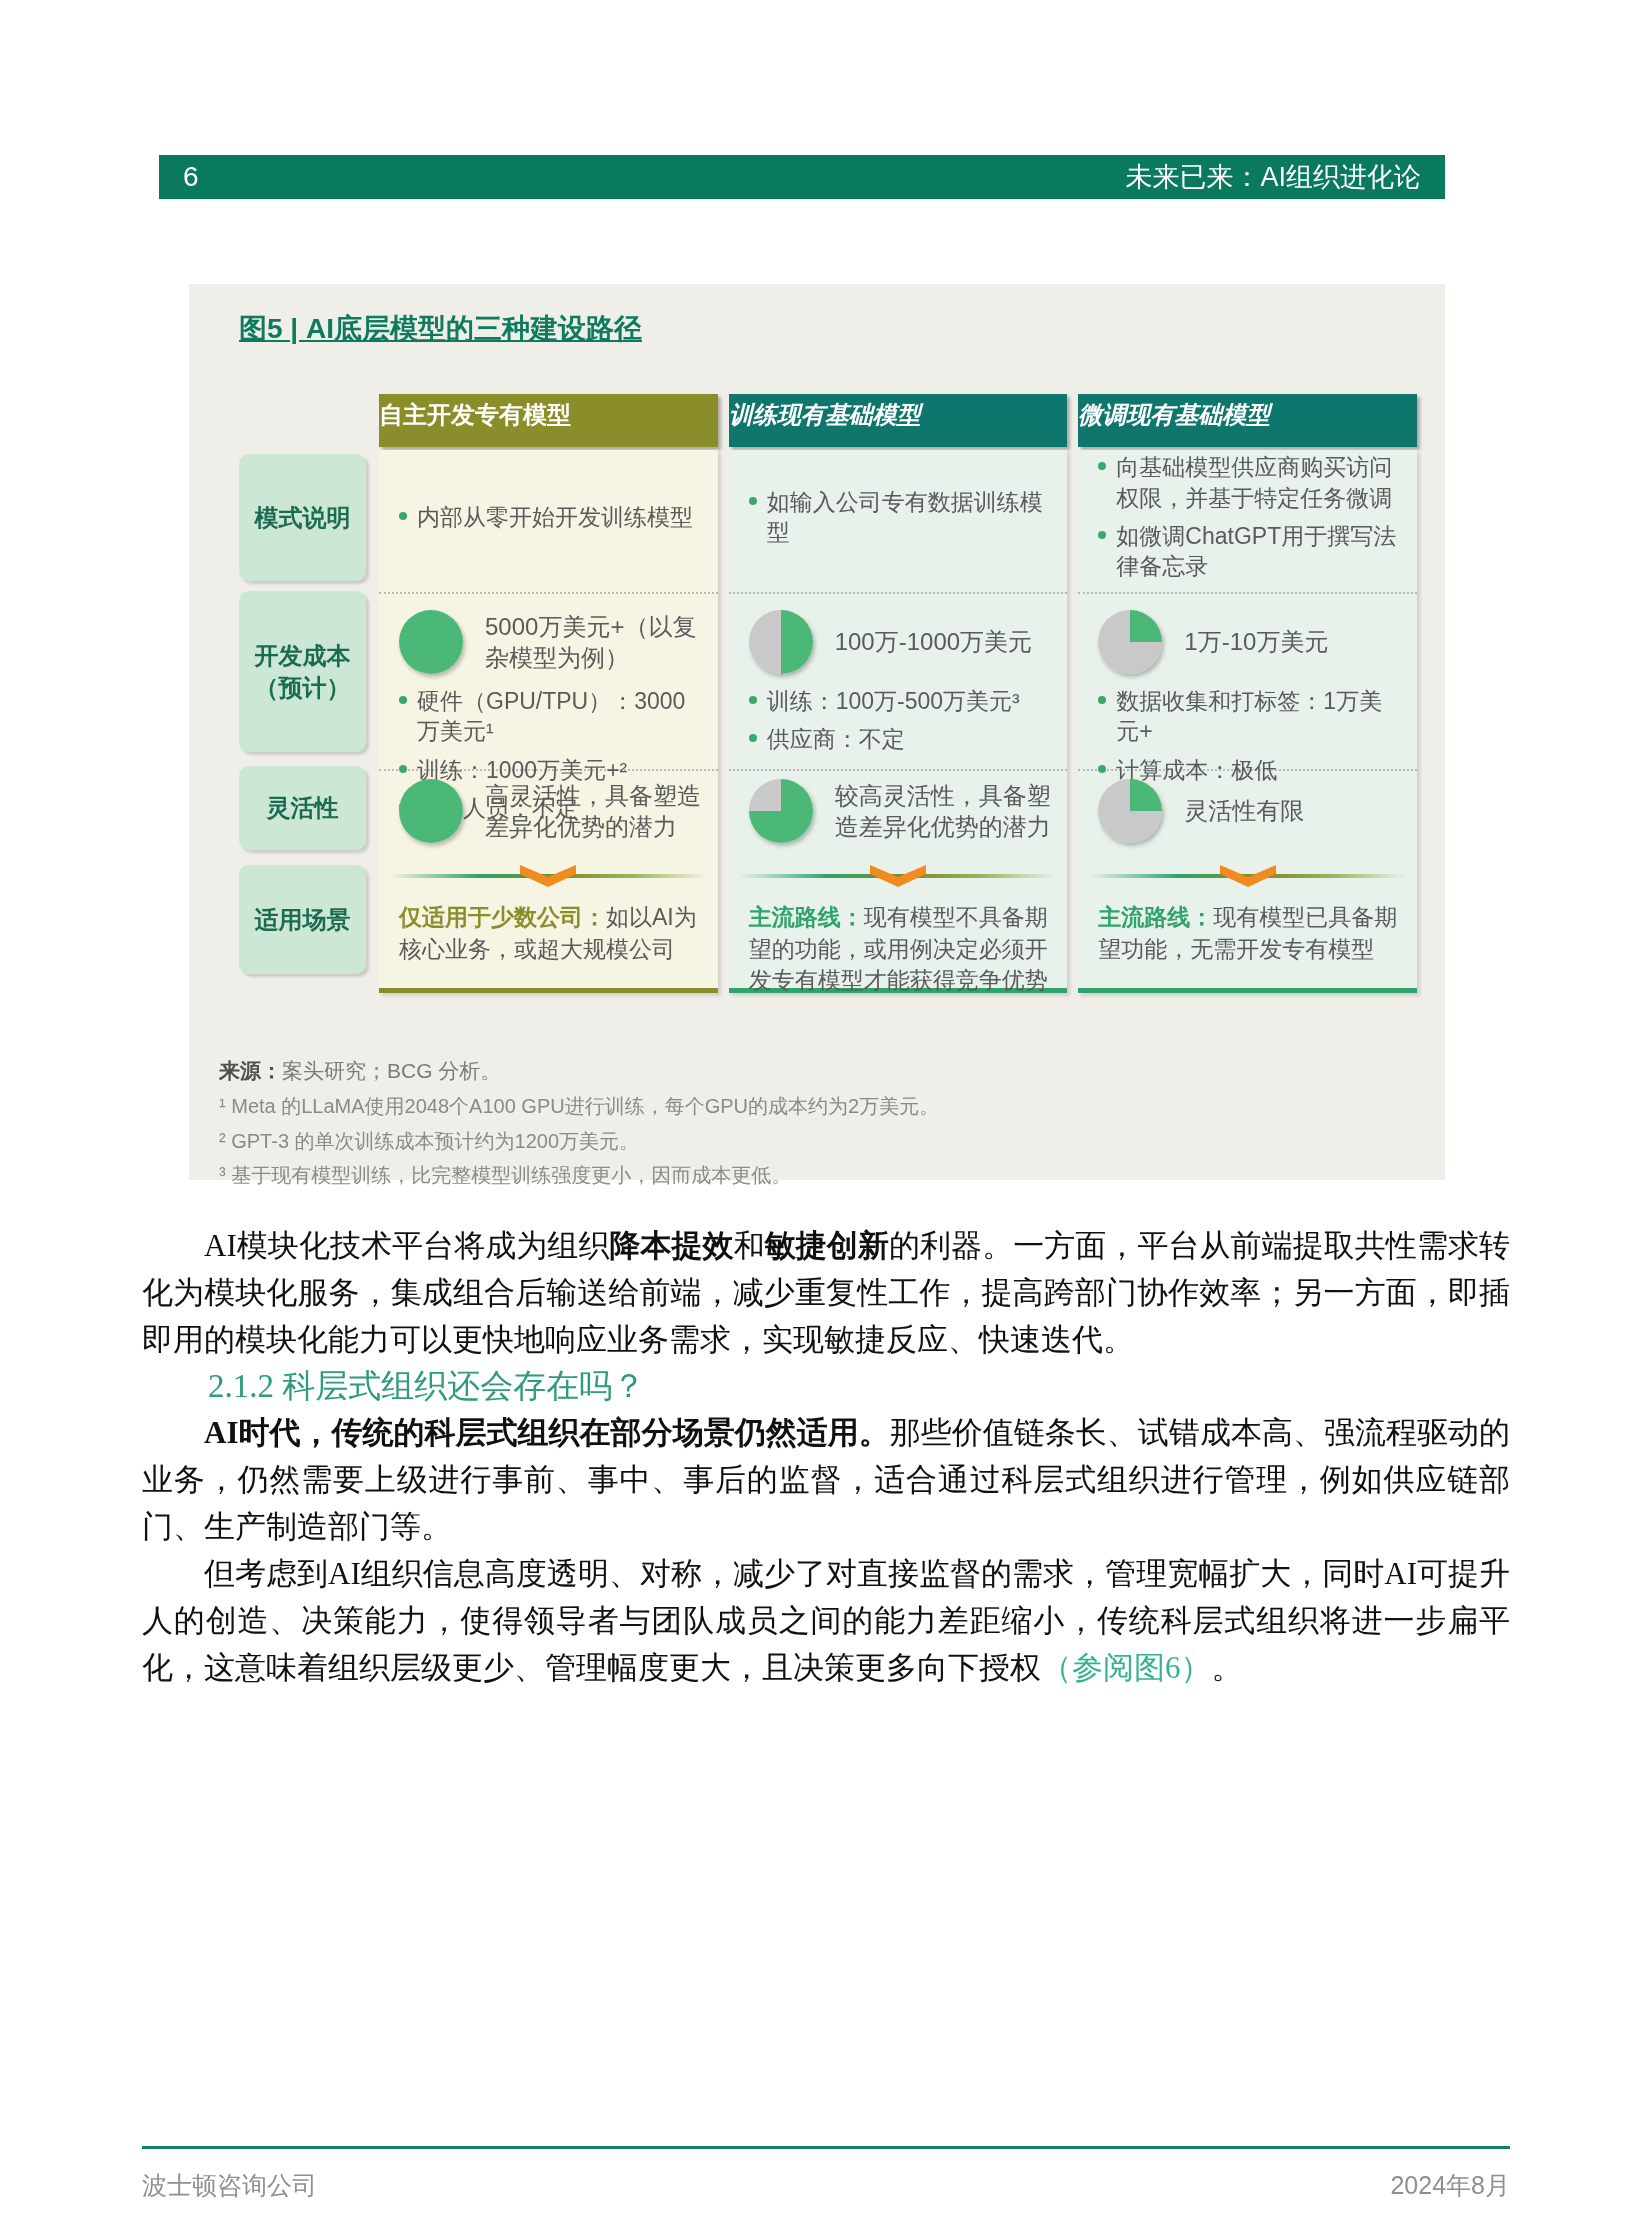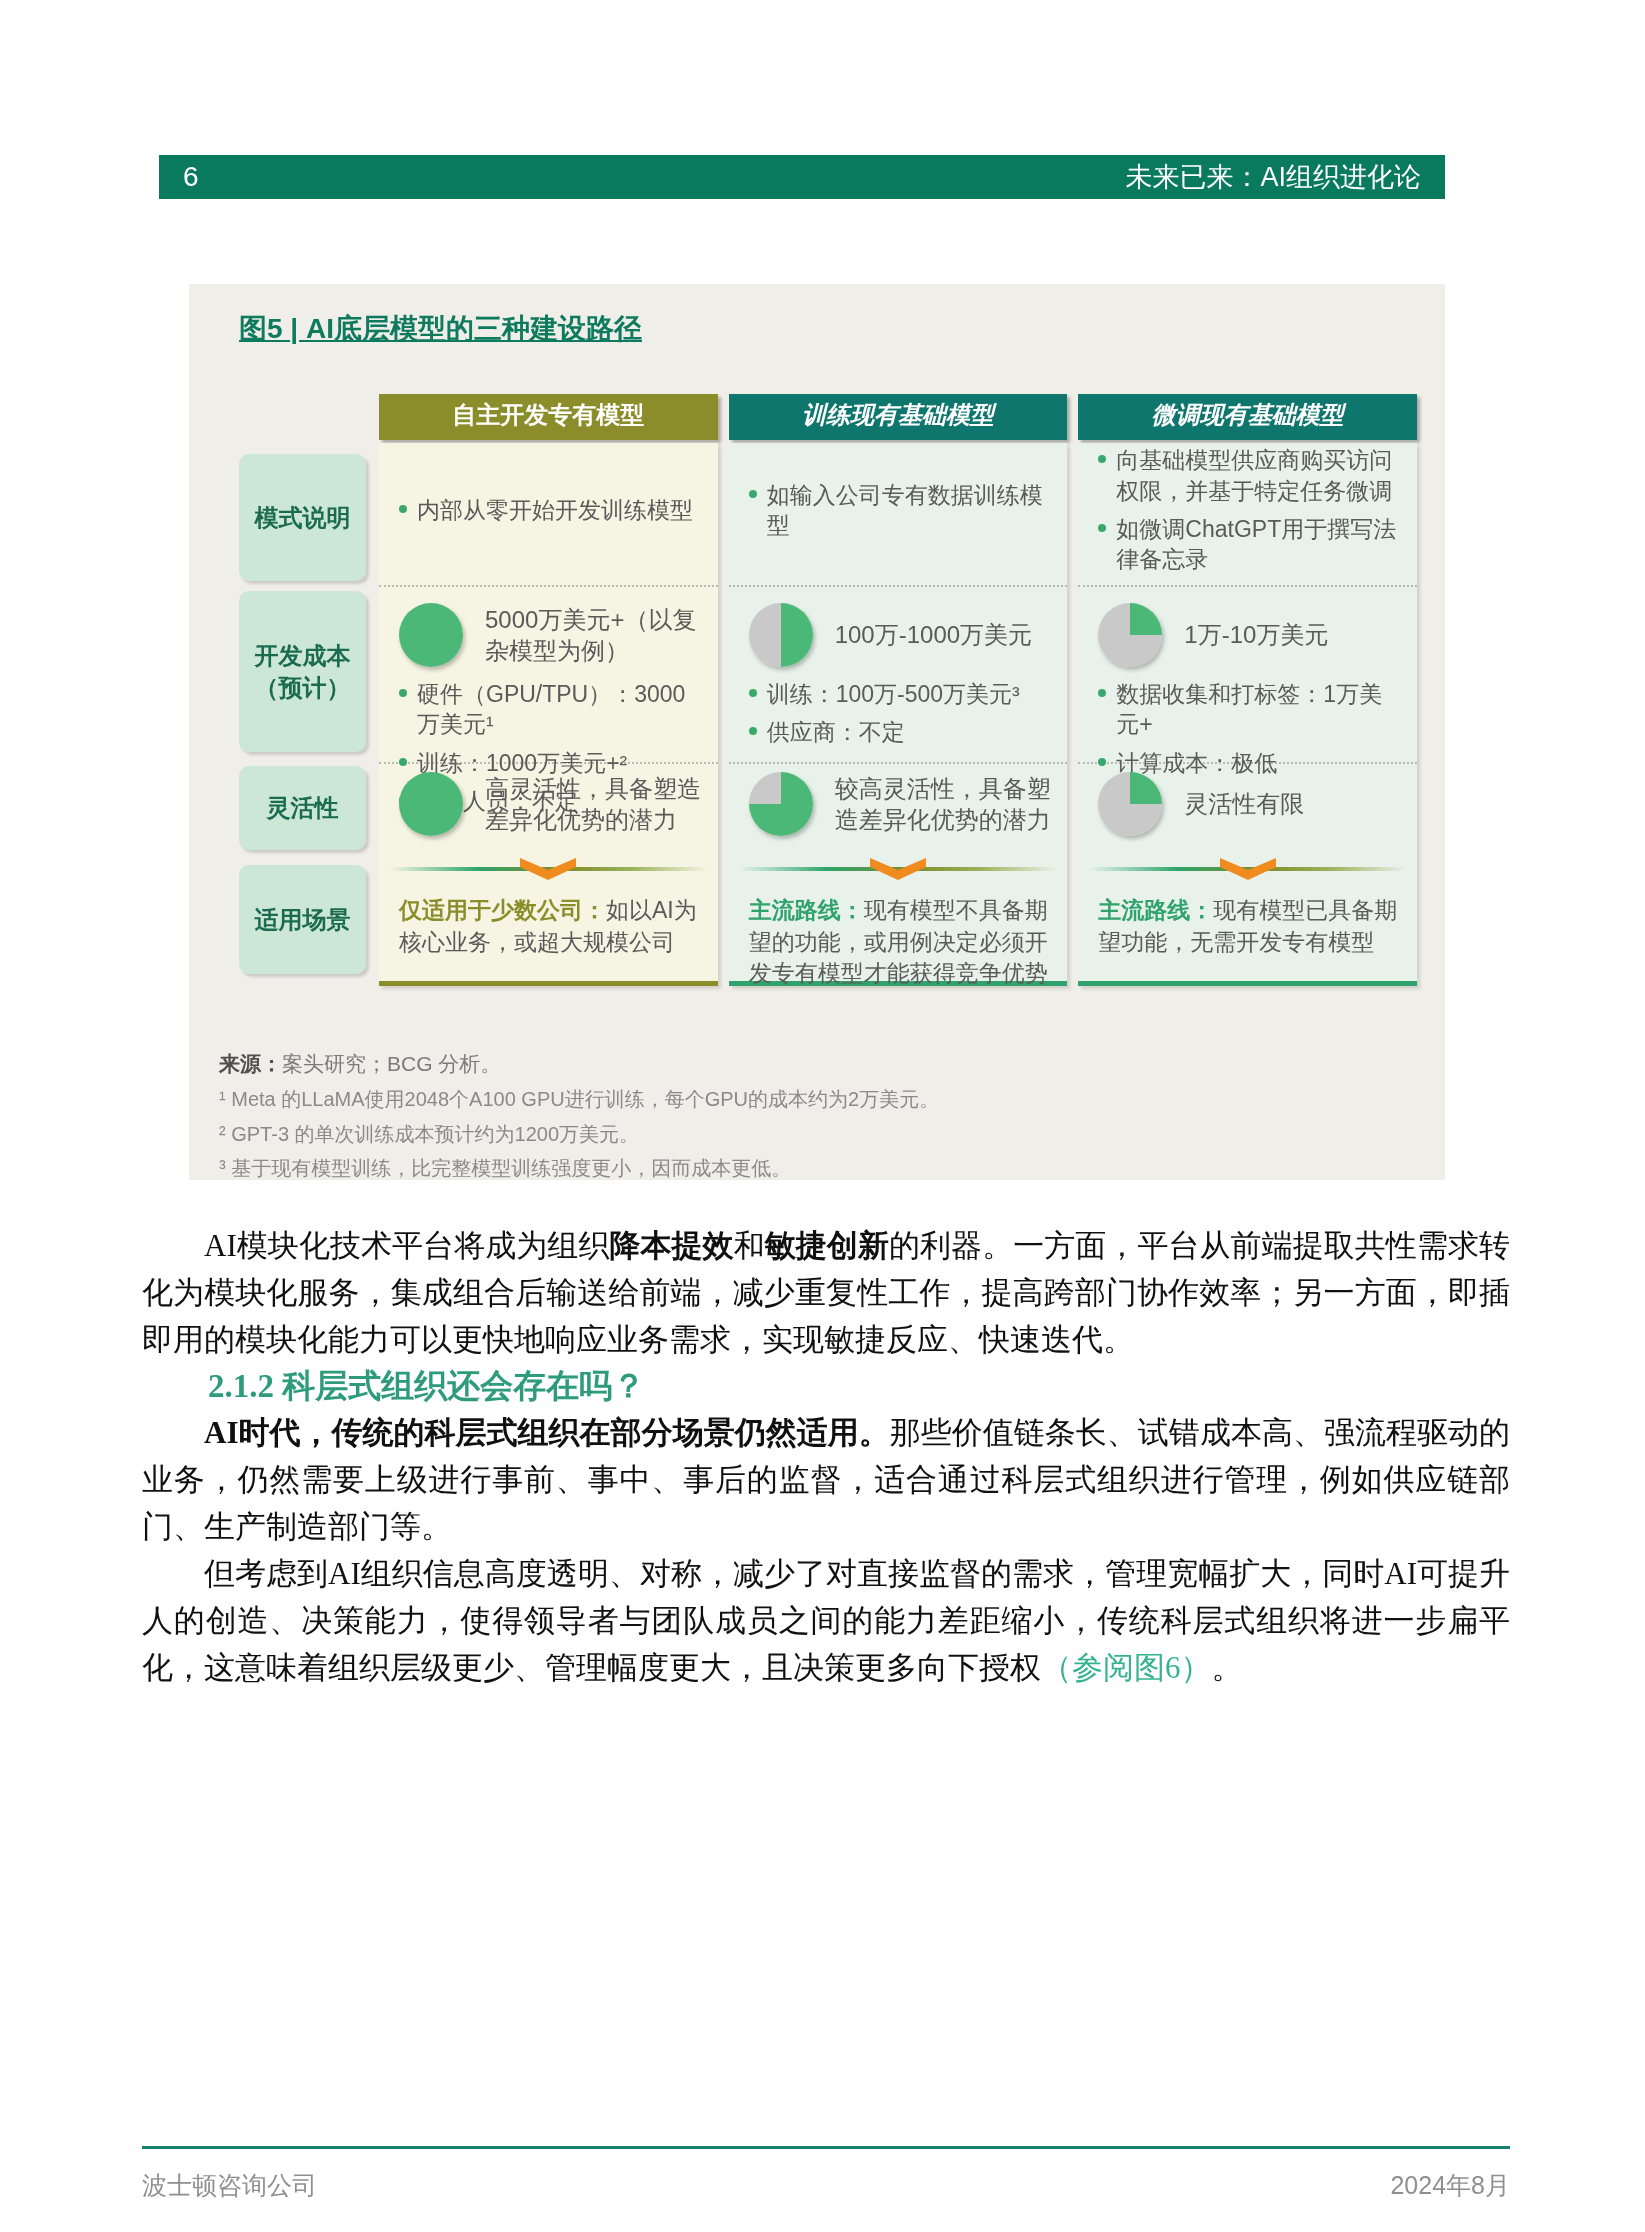--- a/index.html
+++ b/index.html
@@ -22,21 +22,21 @@
   .label-spacer{height:60px;}
   .row-label{background:#CDE7D7;border-radius:10px;box-shadow:3px 3px 3px rgba(0,0,0,.15);
              color:#1A6B50;font-weight:bold;font-size:24px;display:flex;align-items:center;
              justify-content:center;text-align:center;white-space:pre-line;line-height:1.3;}
   .lbl-0{height:127px;margin-bottom:10px;}
   .lbl-1{height:161px;margin-bottom:14px;}
   .lbl-2{height:84px;margin-bottom:15px;}
   .lbl-3{height:109px;}
 
   .data-col{flex:1;display:flex;flex-direction:column;min-width:0;}
-  .col-header{height:46px;line-height:42px;text-align:center;color:#fff;font-weight:bold;
+  .col-header{height:53px;line-height:42px;color:#fff;font-weight:bold;
               font-size:24px;box-shadow:3px 3px 3px rgba(0,0,0,.28);margin-bottom:3px;}
   .col-olive .col-header{background:#8B8D2A;}
   .col-green .col-header{background:#0f766e;font-style:italic;}
   .col-card{flex:1;display:flex;flex-direction:column;box-shadow:3px 3px 3px rgba(0,0,0,.12);}
   .col-olive .col-card{background:#F6F4E3;border-bottom:5px solid #8B8D2A;}
   .col-green .col-card{background:#E8F2EB;border-bottom:5px solid #2FA36B;}
 
   .row{box-sizing:border-box;padding:0 16px 0 20px;color:#5A5A5A;font-size:23px;}
   .row-mode{height:144px;border-bottom:2px dotted #B9B9B9;display:flex;align-items:center;}
   .row-cost{height:177px;border-bottom:2px dotted #B9B9B9;padding-top:16px;}
@@ -65,21 +65,21 @@
   .src-label{font-weight:bold;color:#4F4F4F;}
   .fig-notes p{margin:0;}
 
   
   .content{position:absolute;left:142px;top:1222px;width:1368px;
            font-family:"Liberation Serif","DejaVu Serif",serif;color:#101010;
            font-size:31px;line-height:47px;text-align:justify;}
   .content p{margin:0;text-indent:2em;}
   .p1{margin-bottom:28px;}
   .b{font-weight:bold;}
-  .section-heading{font-weight:bold;color:#2E9B7A;font-size:33px;line-height:46px;
+  .section-heading{font-weight:normal;color:#2E9B7A;font-size:33px;line-height:46px;
                    margin:0 0 26px 0;text-indent:0;}
   .p2{margin-bottom:42px;}
   .ref{color:#35B38F;}
 
   
   .footer{position:absolute;left:142px;top:2099px;width:1368px;margin-top:47px;}
   .footer-line{height:3px;background:#15806B;}
   .footer-row{display:flex;justify-content:space-between;margin-top:20px;
               color:#8F8F8F;font-size:25px;}
 </style>

